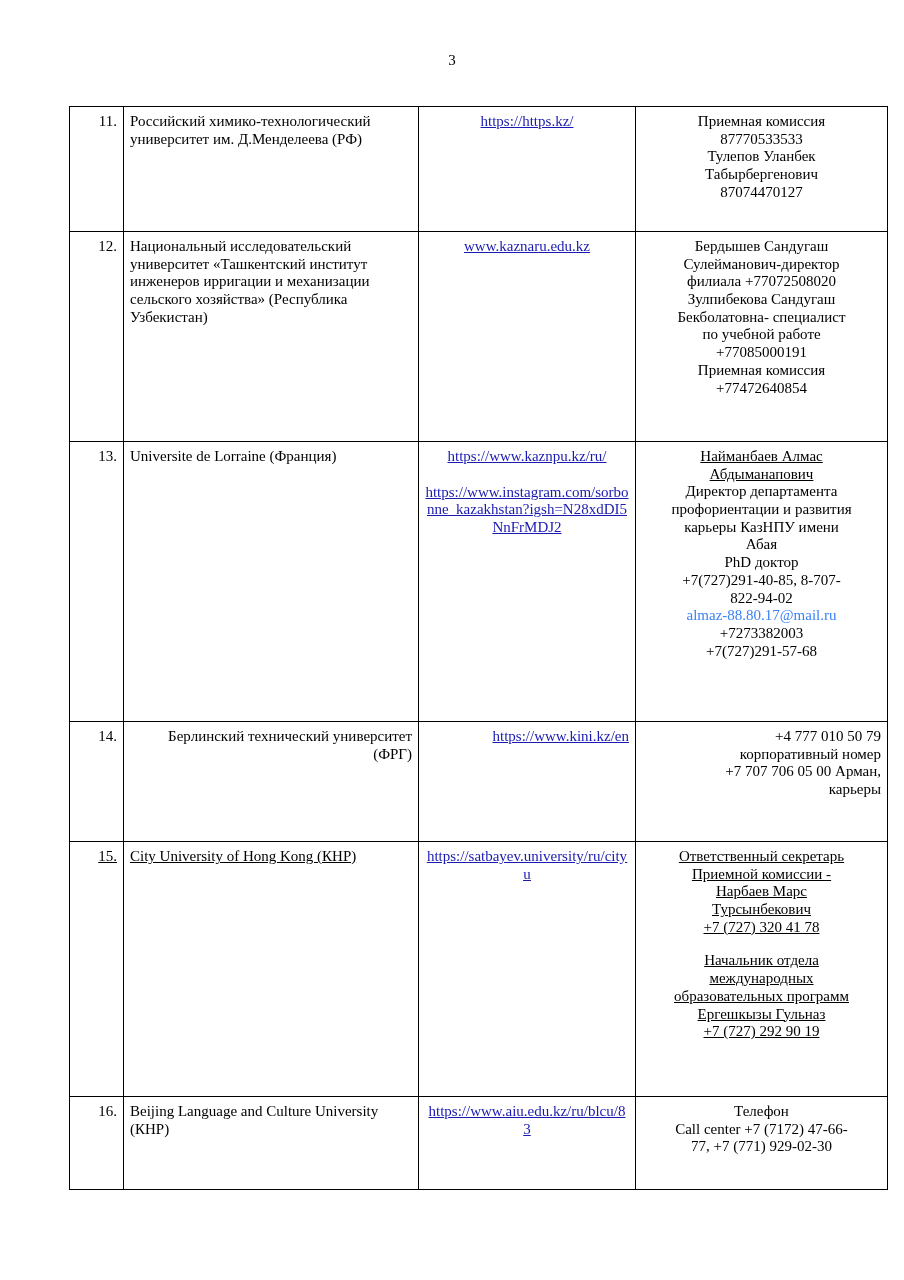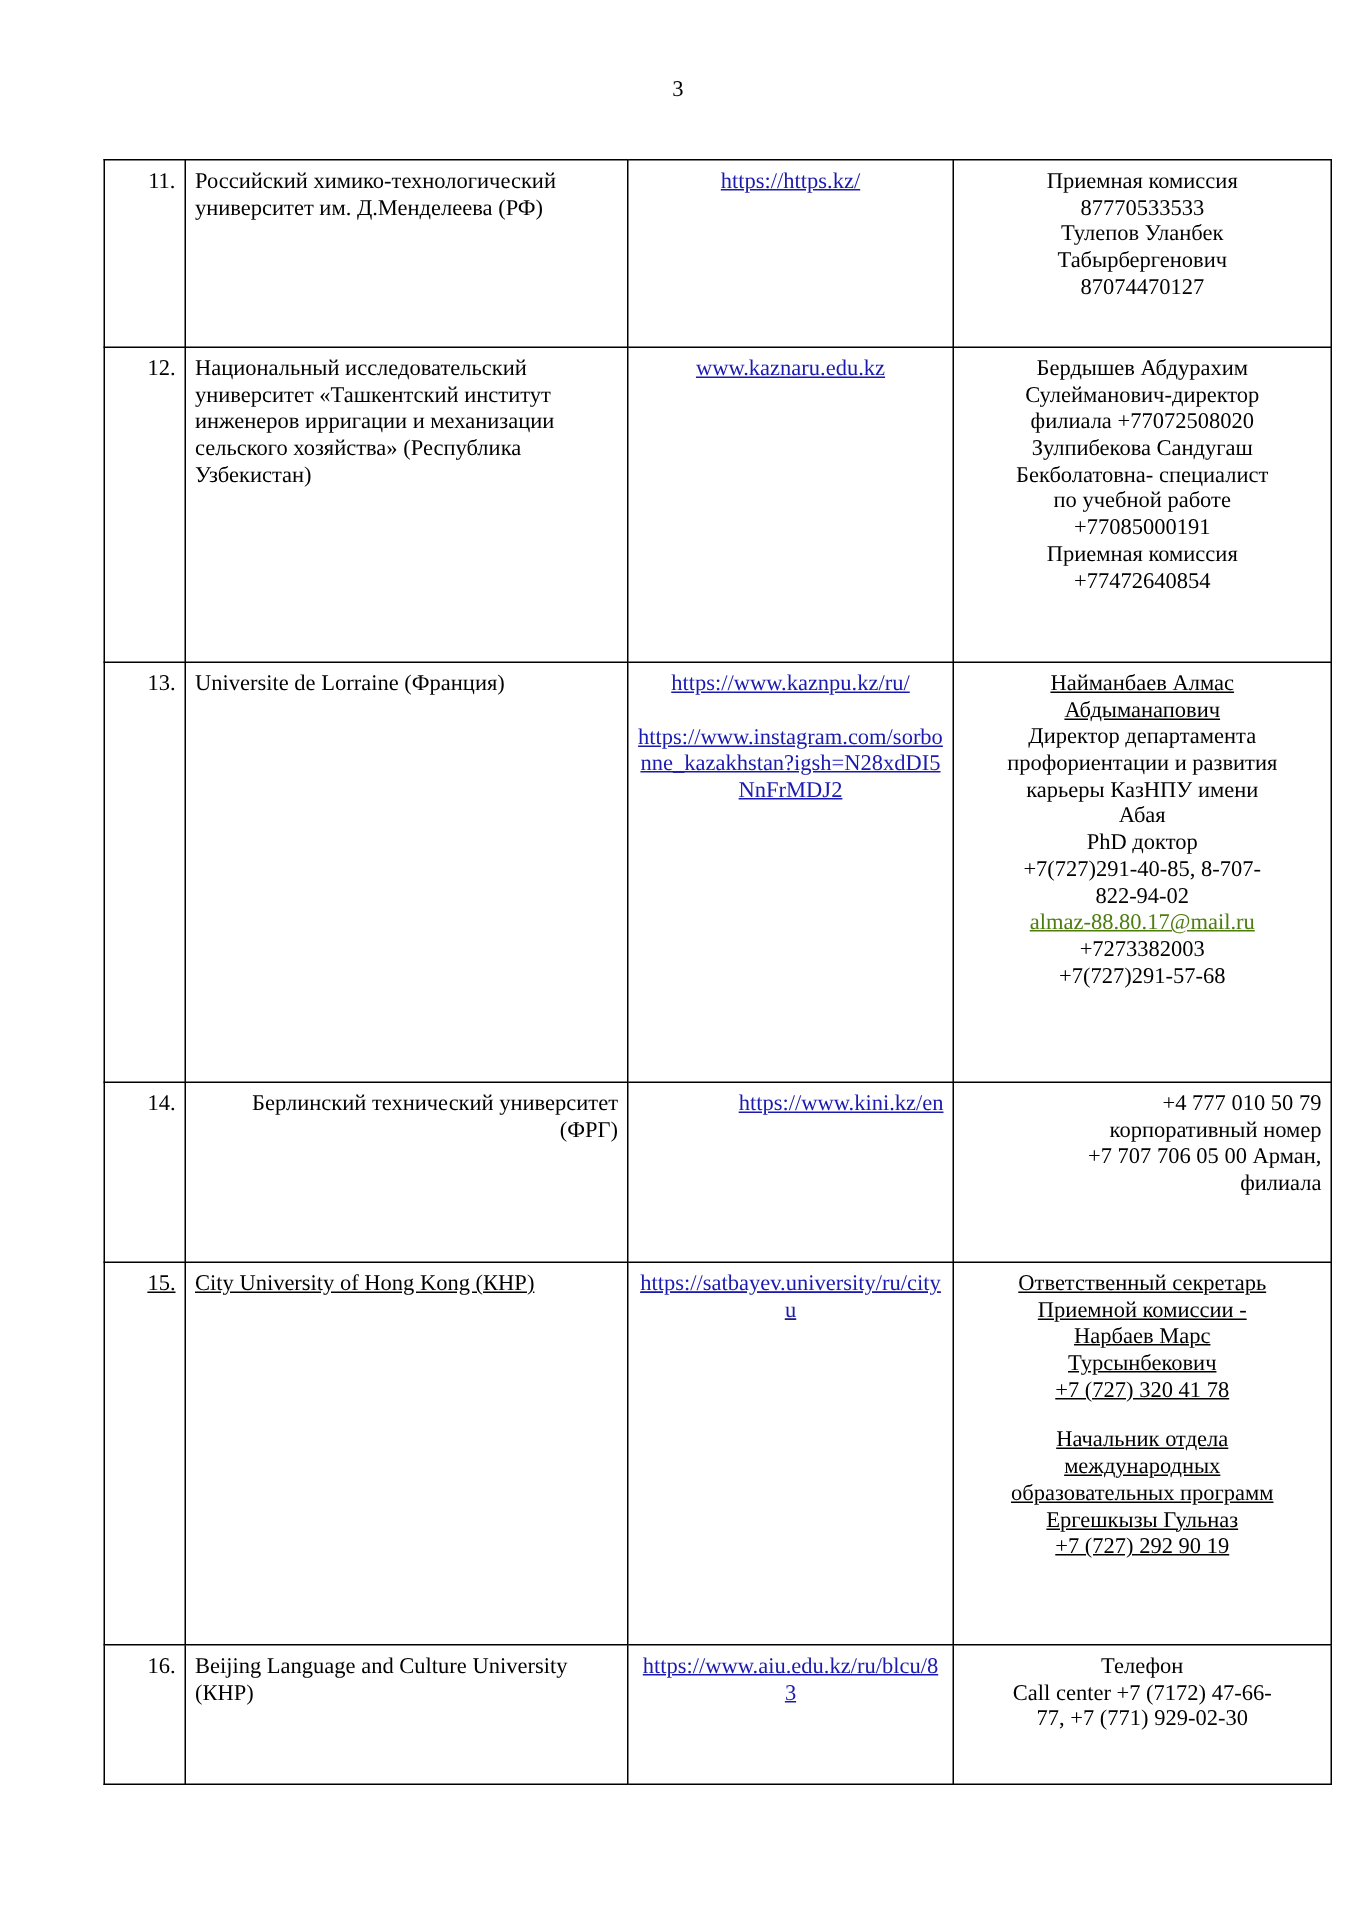--- a/index.html
+++ b/index.html
@@ -78,22 +78,21 @@
   .link-gap {
     height: 18px;
   }
   .contact-line {
     display: block;
   }
   .contact-gap {
     height: 16px;
   }
   .mail-link {
-    color: #4d7c0f;
-    text-decoration: underline;
+    color: #3b82f6;
     cursor: pointer;
   }
   .underline-name {
     text-decoration: underline;
   }
   .row-tall-1 td { height: 110px; }
   .row-tall-2 td { height: 195px; }
   .row-tall-3 td { height: 265px; }
   .row-tall-4 td { height: 105px; text-align: right; }
   .row-tall-5 td { height: 240px; text-decoration: underline; }
@@ -125,21 +124,21 @@
           </td>
         </tr>
 
         <tr class="row-tall-2">
           <td class="col-num">12.</td>
           <td class="col-name">Национальный исследовательский университет «Ташкентский институт инженеров ирригации и механизации сельского хозяйства» (Республика Узбекистан)</td>
           <td class="col-link">
             <span class="link link-block">www.kaznaru.edu.kz</span>
           </td>
           <td class="col-contact">
-            <span class="contact-line">Бердышев Абдурахим</span>
+            <span class="contact-line">Бердышев Сандугаш</span>
             <span class="contact-line">Сулейманович-директор</span>
             <span class="contact-line">филиала +77072508020</span>
             <span class="contact-line">Зулпибекова Сандугаш</span>
             <span class="contact-line">Бекболатовна- специалист</span>
             <span class="contact-line">по учебной работе</span>
             <span class="contact-line">+77085000191</span>
             <span class="contact-line">Приемная комиссия</span>
             <span class="contact-line">+77472640854</span>
           </td>
         </tr>
@@ -171,21 +170,21 @@
         <tr class="row-tall-4">
           <td class="col-num">14.</td>
           <td class="col-name">Берлинский технический университет (ФРГ)</td>
           <td class="col-link">
             <span class="link link-block">https://www.kini.kz/en</span>
           </td>
           <td class="col-contact">
             <span class="contact-line">+4 777 010 50 79</span>
             <span class="contact-line">корпоративный номер</span>
             <span class="contact-line">+7 707 706 05 00 Арман,</span>
-            <span class="contact-line">филиала</span>
+            <span class="contact-line">карьеры</span>
           </td>
         </tr>
 
         <tr class="row-tall-5">
           <td class="col-num">15.</td>
           <td class="col-name">City University of Hong Kong (КНР)</td>
           <td class="col-link">
             <span class="link link-block">https://satbayev.university/ru/cityu</span>
           </td>
           <td class="col-contact">

